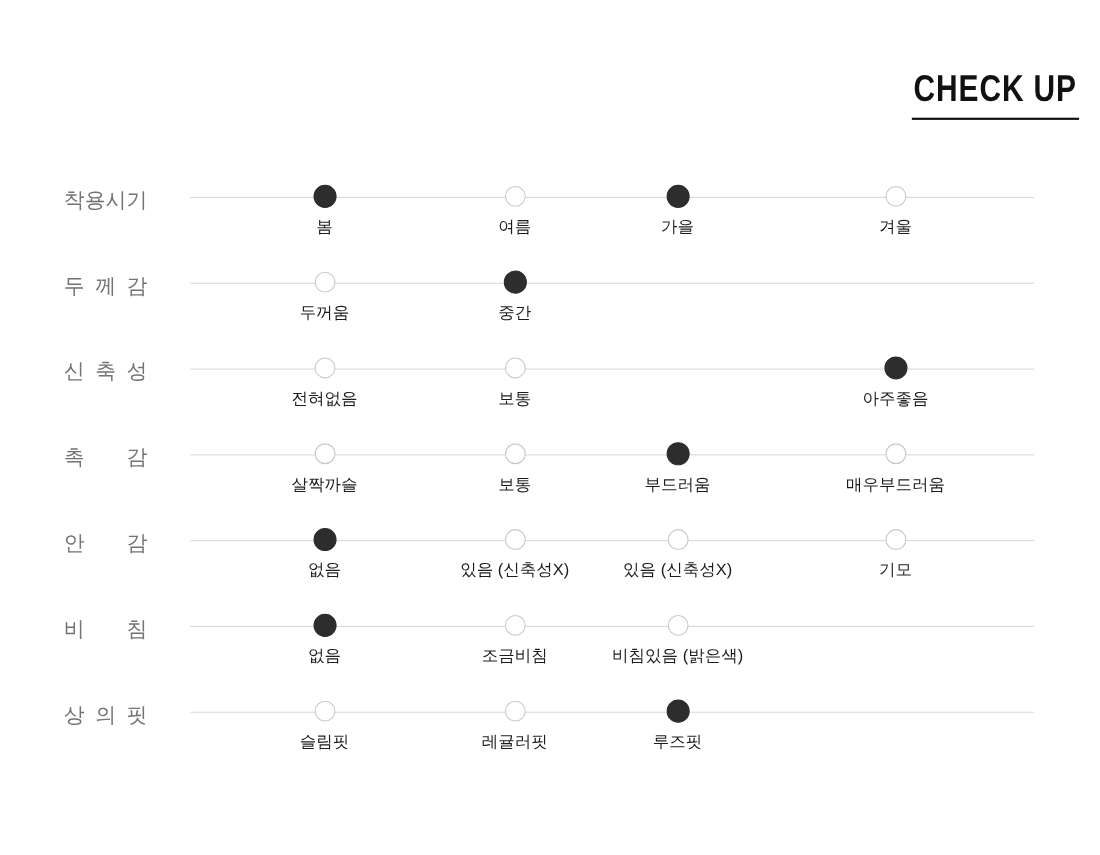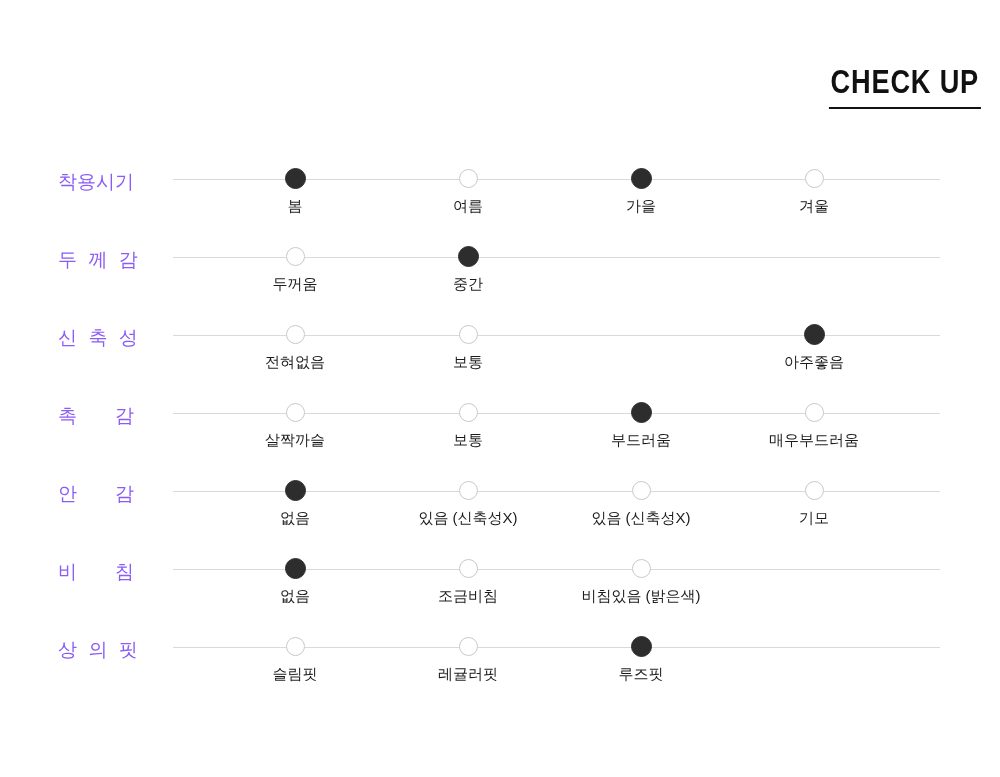--- a/index.html
+++ b/index.html
@@ -8,26 +8,26 @@
     font-family:"Liberation Sans","DejaVu Sans",sans-serif;color:#1c1c1c;
   }
   .title-wrap{position:absolute;top:62px;left:0;width:100%;text-align:right;}
   .title{
     display:inline-block;font-size:34px;font-weight:bold;letter-spacing:1px;color:#111;
     transform:scaleX(0.8);padding:0 2px 6px 2px;border-bottom:2px solid #111;white-space:nowrap;
   }
   .rows{position:absolute;top:158px;left:0;width:1000px;}
   .row{position:relative;height:78px;}
   .row-label{
-    position:absolute;left:58px;top:11px;width:76px;font-size:19px;color:#8b5cf6;
-    text-align:justify;text-align-last:justify;white-space:nowrap;font-family:Liberation Mono, monospace;
+    position:absolute;left:58px;top:11px;width:76px;font-size:19px;color:#737373;
+    text-align:justify;text-align-last:justify;white-space:nowrap;
   }
   .track{position:absolute;left:173px;width:767px;top:21px;border-top:1px solid #d9d9d9;}
   .opt{position:absolute;top:11px;width:174px;display:flex;flex-direction:column;align-items:center;}
-  .opt.c0{left:208px}.opt.c1{left:381px}.opt.c2{left:554px}.opt.c3{left:727px}
+  .opt.c0{left:208px}.opt.c1{left:381px}.opt.c2{left:529px}.opt.c3{left:727px}
   .dot{
     width:19px;height:19px;border-radius:50%;background:#ffffff;
     border:1px solid #c9c9c9;box-sizing:border-box;z-index:2;
   }
   .dot.filled{width:21px;height:21px;margin:-1px 0;background:#2d2d2d;border-color:#2d2d2d;}
   .opt-label{margin-top:9px;font-size:15px;color:#1c1c1c;white-space:nowrap;text-align:center;}
 </style>
 </head>
 <body>
 

